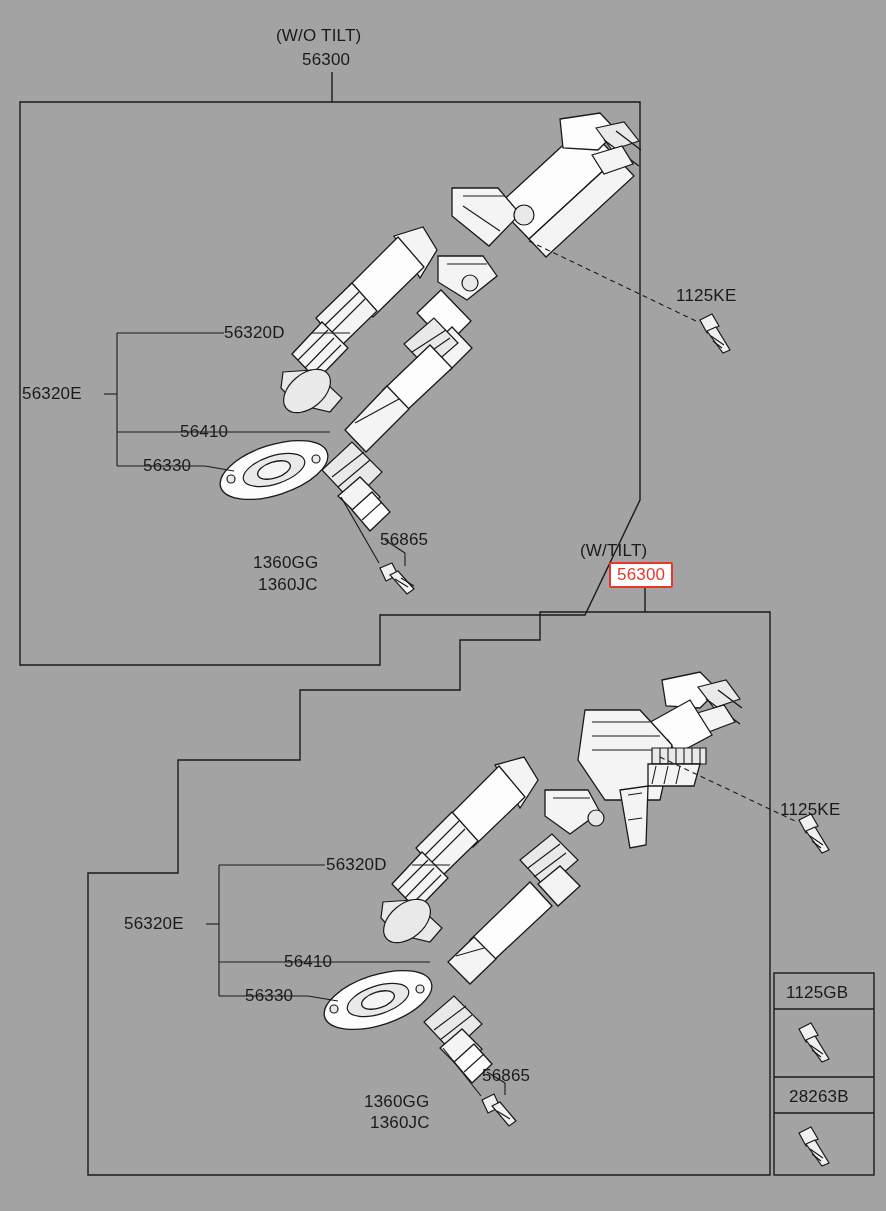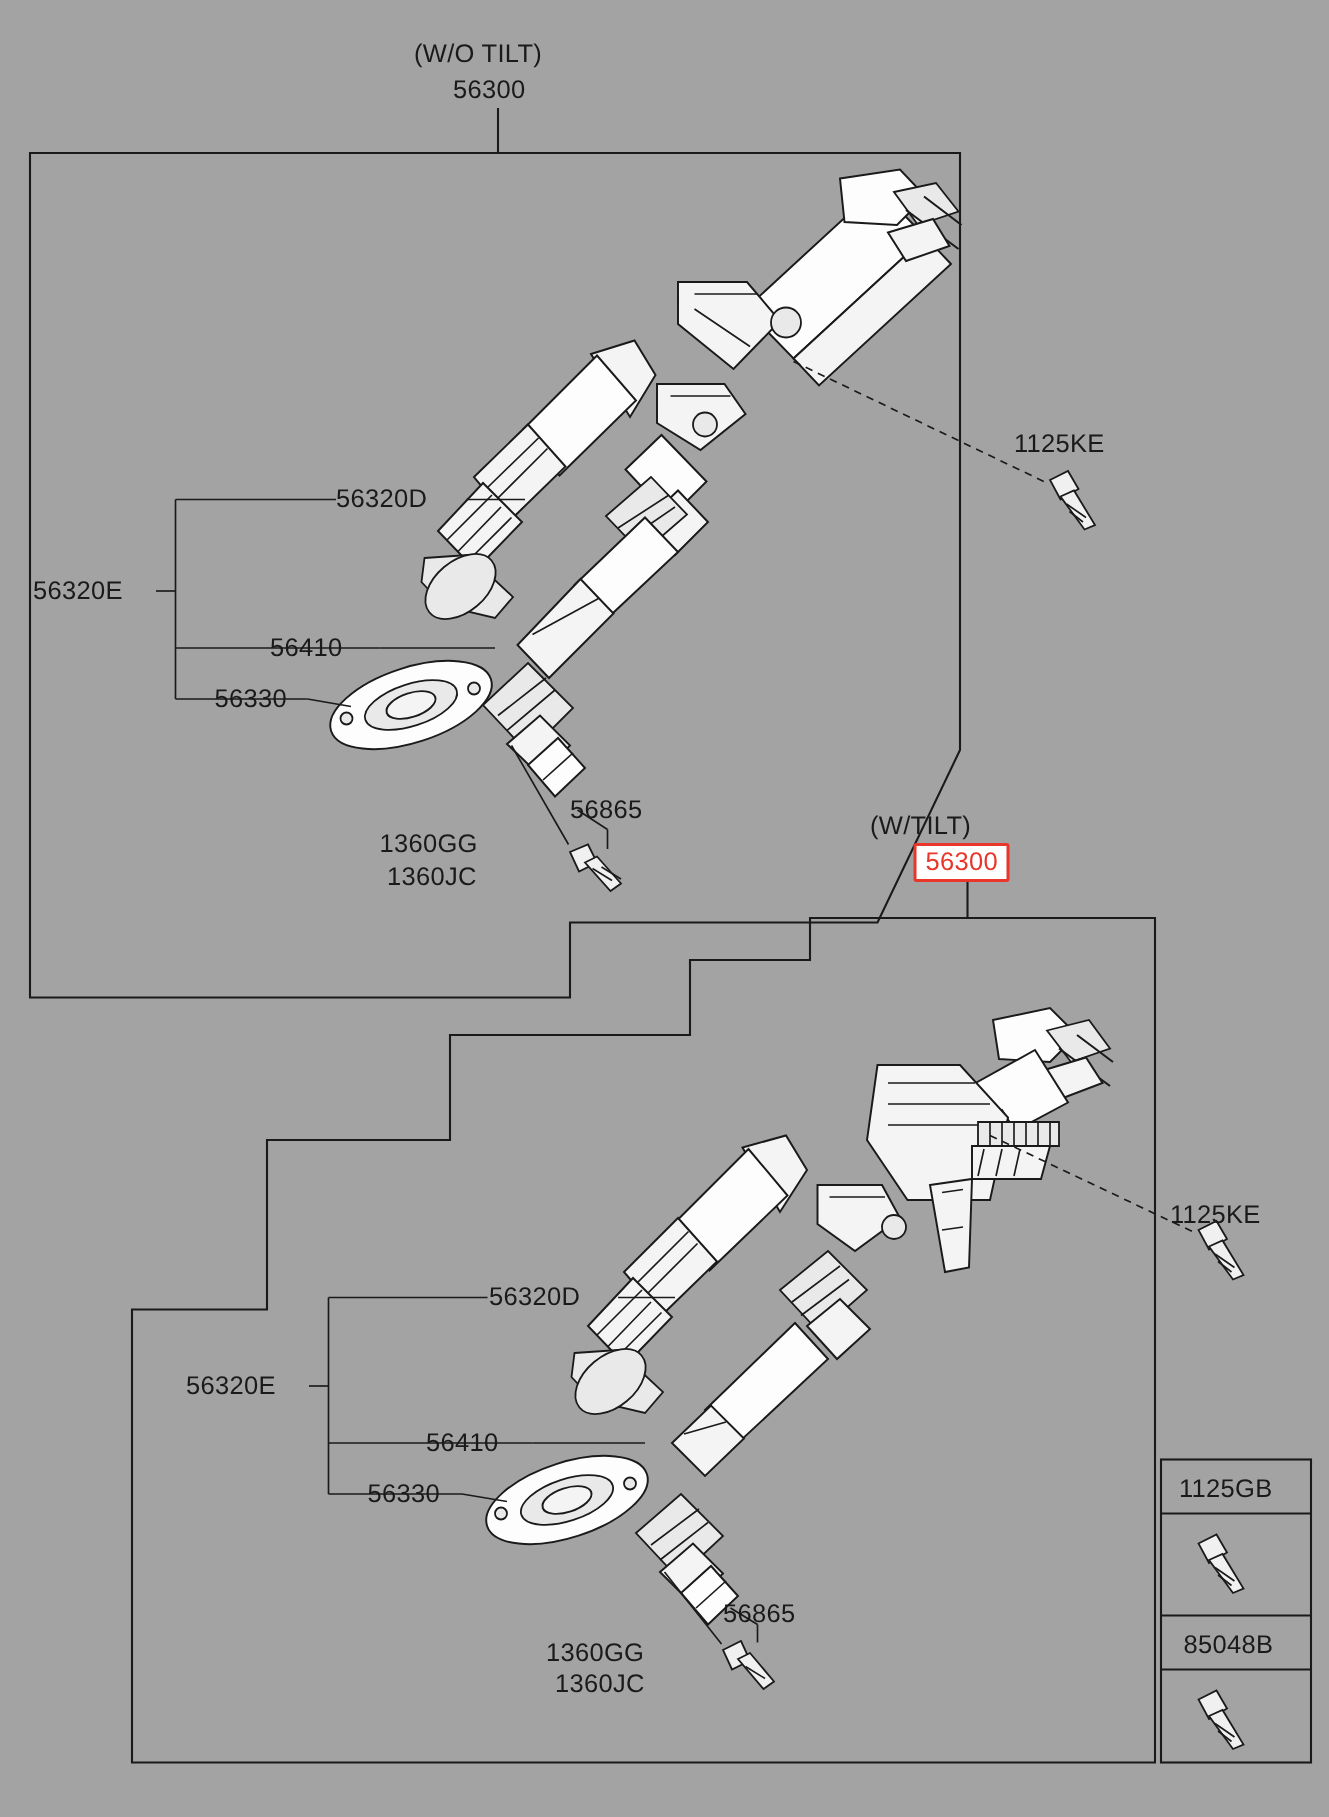--- a/index.html
+++ b/index.html
@@ -263,15 +263,15 @@
   <div class="label" style="left:326px; top:855px;">56320D</div>
   <div class="label" style="left:124px; top:914px;">56320E</div>
   <div class="label" style="left:284px; top:952px;">56410</div>
   <div class="label" style="left:245px; top:986px;">56330</div>
   <div class="label" style="left:364px; top:1092px;">1360GG</div>
   <div class="label" style="left:370px; top:1113px;">1360JC</div>
   <div class="label" style="left:482px; top:1066px;">56865</div>
   <div class="label" style="left:780px; top:800px;">1125KE</div>
 
   <div class="label" style="left:762px; top:983px;margin-left:24px;">1125GB</div>
-  <div class="label" style="left:789px; top:1087px;">85048B</div>
+  <div class="label" style="left:789px; top:1087px;">28263B</div>
 
 </div>
 
 </body></html>

